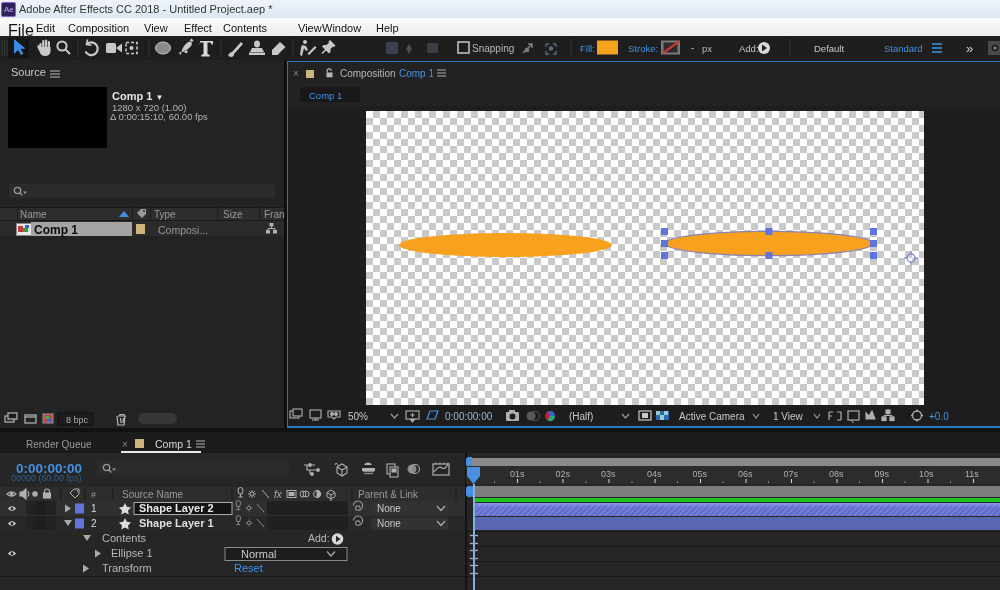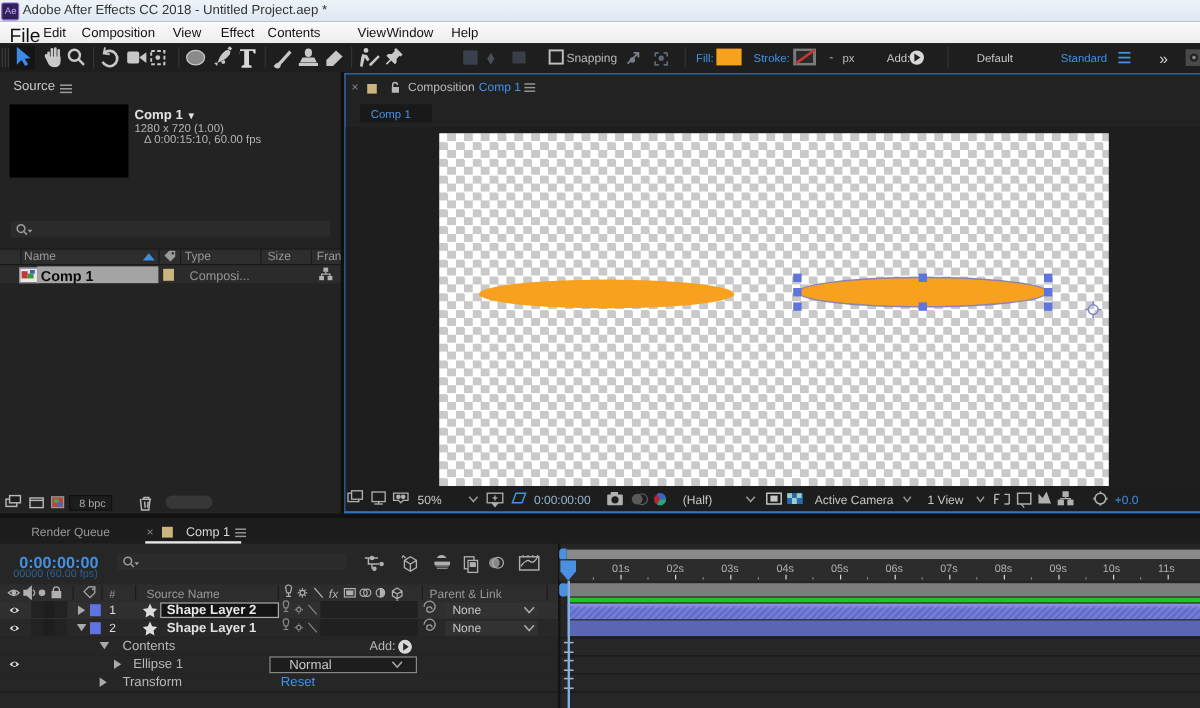--- a/index.html
+++ b/index.html
@@ -149,21 +149,21 @@
 <svg style="left:50px;top:70px" width="10" height="8">
     <g stroke="#999" stroke-width="1.3">
       <line x1="0" y1="1" x2="10" y2="1"></line>
       <line x1="0" y1="4" x2="10" y2="4"></line>
       <line x1="0" y1="7" x2="10" y2="7"></line>
     </g>
   </svg>
 <div class="a" style="left:8px;top:87px;width:99px;height:61px;background:#000"></div>
 <div class="tx" style="left:112px;top:90px;font-size:11px;font-weight:bold;color:#e4e4e4">Comp 1 <span style="font-size:8px">▼</span></div>
 <div class="tx" style="left:112px;top:102px;font-size:9.5px;color:#b4b4b4">1280 x 720 (1.00)</div>
-<div class="tx" style="left:120px;top:111px;font-size:9.5px;color:#b4b4b4">Δ 0:00:15:10, 60.00 fps</div>
+<div class="tx" style="left:110px;top:111px;font-size:9.5px;color:#b4b4b4">Δ 0:00:15:10, 60.00 fps</div>
 
 <div class="a" style="left:9px;top:184px;width:266px;height:14px;background:#2b2b2b;border-radius:2px"></div>
 <svg style="left:13px;top:186px" width="14" height="11">
     <g stroke="#9a9a9a" stroke-width="1.3" fill="none">
       <circle cx="4.5" cy="4.5" r="3.2"></circle>
       <line x1="7" y1="7" x2="9.5" y2="9.5"></line>
     </g>
     <path d="M10 5.5 l4 0 -2 2.5 Z" fill="#9a9a9a"></path>
   </svg>
 

